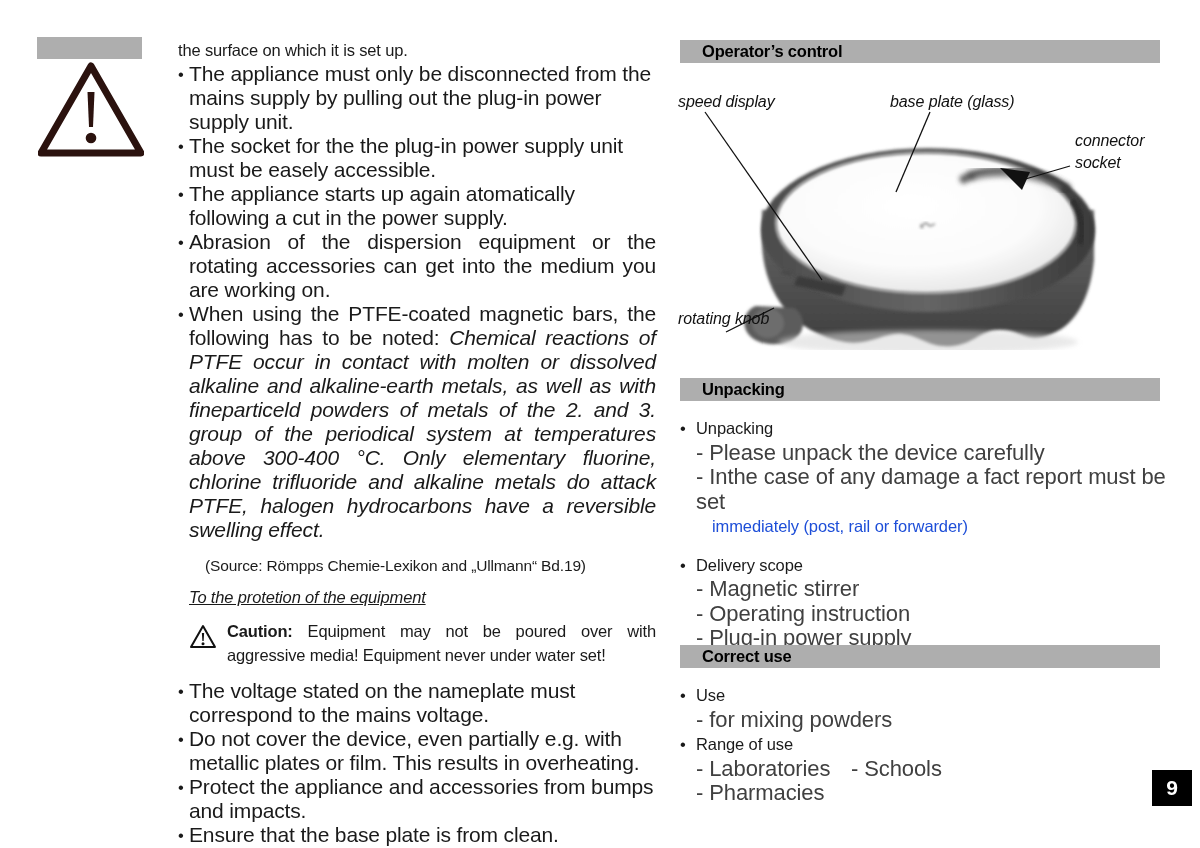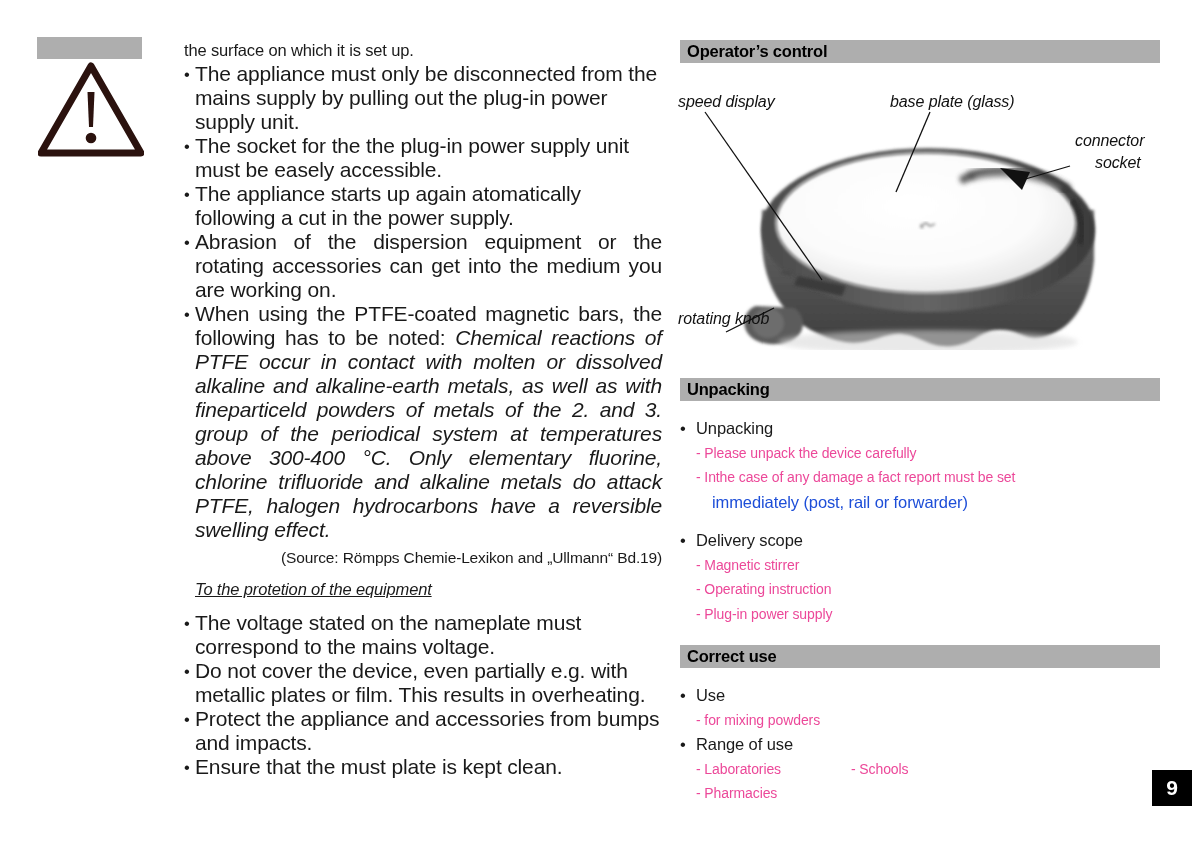--- a/index.html
+++ b/index.html
@@ -23,28 +23,28 @@
     position: absolute;
     background: #aeaeae;
     height: 23px;
     display: flex;
     align-items: center;
   }
   .sec-bar .sec-title {
     font-size: 16.5px;
     font-weight: bold;
     letter-spacing: -0.2px;
-    padding-left: 7px;
+    padding-left: 22px;
     color: #000;
   }
 
   
   #left-col {
     position: absolute;
-    left: 184px;
+    left: 178px;
     top: 38px;
     width: 478px;
   }
 
   .para {
     font-size: 16.5px;
     line-height: 24px;
     letter-spacing: -0.15px;
     color: #1a1a1a;
   }
@@ -69,22 +69,21 @@
   }
   .bullet-text.justify { text-align: justify; }
   .bullet-text .ital { font-style: italic; }
 
   .src-line {
     font-size: 15.5px;
     line-height: 24px;
     letter-spacing: -0.15px;
     padding-left: 27px;
     color: #1a1a1a;
-    margin-top: 4px;
-    text-align: right;
+    margin-top: 12px;
   }
 
   .underline-head {
     font-size: 16.5px;
     font-style: italic;
     text-decoration: underline;
     letter-spacing: -0.15px;
     padding-left: 11px;
     margin-top: 10px;
     color: #1a1a1a;
@@ -125,22 +124,22 @@
   .r-bullet-row { display: flex; align-items: flex-start; }
   .r-bullet-dot {
     width: 16px; flex: 0 0 16px;
     font-size: 16.5px; line-height: 24.5px; color: #1a1a1a;
   }
   .r-bullet-text {
     font-size: 16.5px; line-height: 24.5px;
     letter-spacing: -0.1px; color: #1a1a1a;
   }
   .r-sub {
-    font-size: 14px; line-height: 24.5px;
-    letter-spacing: -0.1px; padding-left: 16px; color: #ec4899;
+    font-size: 22px; line-height: 24.5px;
+    letter-spacing: -0.1px; padding-left: 16px; color: #404040;
   }
   .r-sub-wrap {
     font-size: 16.5px; line-height: 24.5px;
     letter-spacing: -0.1px; padding-left: 32px; color: #1d4ed8;
   }
   .r-sub-cols { display: flex; }
   .r-sub-cols .c1 { width: 155px; }
 
   
   #figure {
@@ -210,41 +209,51 @@
 
   <div class="bullet-row">
     <div class="bullet-dot">•</div>
     <div class="bullet-text justify"><span>When using the PTFE-coated magnetic bars, the following has to be noted: </span><span class="ital">Chemical reactions of PTFE occur in contact with molten or dissolved alkaline and alkaline-earth metals, as well as with fineparticeld powders of metals of the 2. and 3. group of the periodical system at temperatures above 300-400 °C. Only elementary fluorine, chlorine trifluoride and alkaline metals do attack PTFE, halogen hydrocarbons have a reversible swelling effect.</span></div>
   </div>
 
   <div class="src-line">(Source: Römpps Chemie-Lexikon and „Ullmann“ Bd.19)</div>
 
   <div class="underline-head">To the protetion of the equipment</div>
 
+  <div class="caution-block">
+    <div class="caution-icon">
+      <svg width="28" height="26" viewBox="0 0 28 26" xmlns="http://www.w3.org/2000/svg">
+        <path d="M14 2 L26 23 L2 23 Z" fill="none" stroke="#111" stroke-width="2" stroke-linejoin="round"></path>
+        <path d="M12.9 9 L15.1 9 L14.6 17 L13.4 17 Z" fill="#111"></path>
+        <circle cx="14" cy="19.7" r="1.5" fill="#111"></circle>
+      </svg>
+    </div>
+    <div class="caution-text"><b>Caution:</b><span> Equipment may not be poured over with aggressive media! Equipment never under water set!</span></div>
+  </div>
 
   <div class="gap-12"></div>
 
   <div class="bullet-row">
     <div class="bullet-dot">•</div>
     <div class="bullet-text">The voltage stated on the nameplate must correspond to the mains voltage.</div>
   </div>
 
   <div class="bullet-row">
     <div class="bullet-dot">•</div>
     <div class="bullet-text">Do not cover the device, even partially e.g. with metallic plates or film. This results in overheating.</div>
   </div>
 
   <div class="bullet-row">
     <div class="bullet-dot">•</div>
     <div class="bullet-text">Protect the appliance and accessories from bumps and impacts.</div>
   </div>
 
   <div class="bullet-row">
     <div class="bullet-dot">•</div>
-    <div class="bullet-text">Ensure that the must plate is kept clean.</div>
+    <div class="bullet-text">Ensure that the base plate is from clean.</div>
   </div>
 </div>
 
 <div class="sec-bar" style="left:680px; top:40px; width:480px;">
   <div class="sec-title">Operator’s control</div>
 </div>
 
 <div id="figure">
   <svg width="500" height="270" viewBox="0 0 500 270" xmlns="http://www.w3.org/2000/svg">
     <defs>
@@ -321,21 +330,21 @@
 
     <line x1="400" y1="86" x2="352" y2="100" stroke="#111" stroke-width="1.3"></line>
     <path d="M330 88 L 360 92 L 352 110 Z" fill="#111"></path>
   </svg>
 
   <div class="fig-label" style="left:8px; top:11px;">speed display</div>
 
   <div class="fig-label" style="left:220px; top:11px;">base plate (glass)</div>
 
   <div class="fig-label" style="left:405px; top:50px;">connector</div>
-  <div class="fig-label" style="left:405px; top:72px;margin-left:20px;">socket</div>
+  <div class="fig-label" style="left:405px; top:72px;">socket</div>
 
   <div class="fig-label" style="left:8px; top:228px;">rotating knob</div>
 </div>
 
 <div class="sec-bar" style="left:680px; top:378px; width:480px;">
   <div class="sec-title">Unpacking</div>
 </div>
 
 <div class="abs" style="left:680px; top:416px; width:490px;">
 

